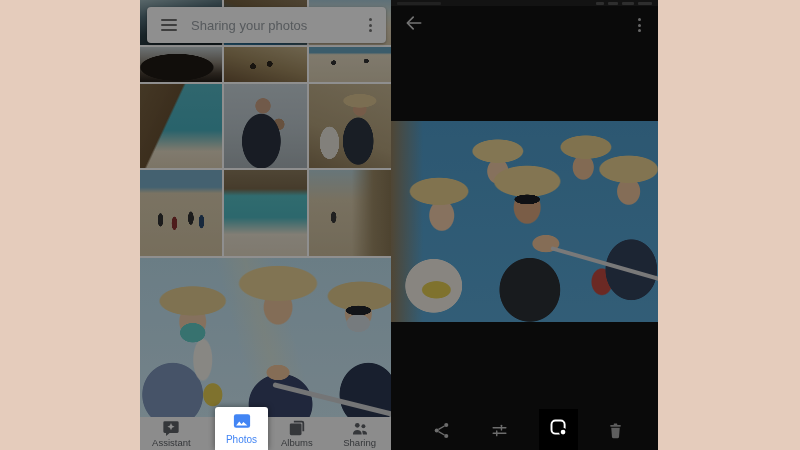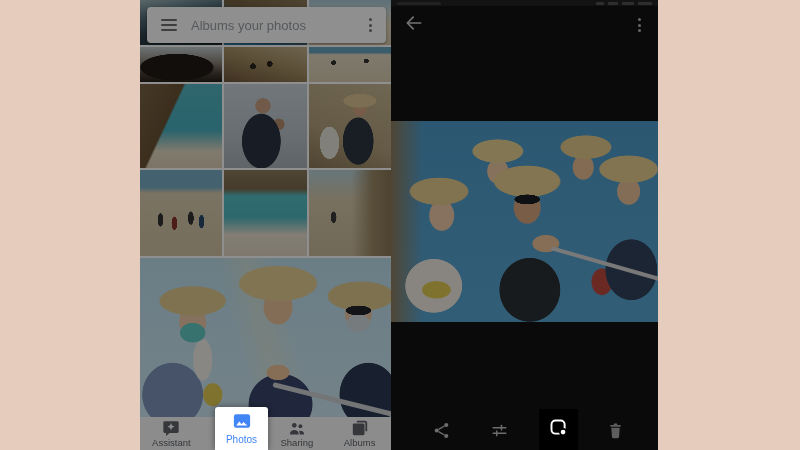--- a/index.html
+++ b/index.html
@@ -179,21 +179,21 @@
     <div class="photo-big">
       <div class="stick-left"></div>
     </div>
 
     <div class="search-bar">
       <span class="hamburger">
           <span></span>
           <span></span>
           <span></span>
         </span>
-      <span class="search-text">Albums your photos</span>
+      <span class="search-text">Sharing your photos</span>
       <span class="dots">
           <i></i>
           <i></i>
           <i></i>
         </span>
     </div>
 
     <div class="bottom-nav">
       <div class="nav-item">
         <span>
@@ -205,41 +205,41 @@
         <span class="nlabel">Assistant</span>
       </div>
       <div class="nav-item">
         <span>
           <svg width="18" height="16" viewBox="0 0 20 17">
               <rect x="1" y="1" width="18" height="15" rx="2.5" fill="#5f6368"></rect>
               <path d="M3.5 13.5l3.5-4.5 2.5 3 2-2.5 4.5 4z" fill="#fafafa"></path>
             </svg>
         </span>
         <span class="nlabel">Photos</span>
+      </div>
+      <div class="nav-item">
+        <span>
+          <svg width="18" height="18" viewBox="0 0 20 20">
+              <path d="M6.5 2h9A2.5 2.5 0 0 1 18 4.5v9h-2v-9a.5.5 0 0 0-.5-.5h-9z" fill="#5f6368"></path>
+              <rect x="2" y="5" width="13" height="13" rx="1.5" fill="#5f6368"></rect>
+            </svg>
+        </span>
+        <span class="nlabel">Albums</span>
       </div>
       <div class="nav-item">
         <span>
           <svg width="18" height="18" viewBox="0 0 20 20">
               <circle cx="7" cy="7" r="2.6" fill="#5f6368"></circle>
               <circle cx="13.8" cy="8" r="2.2" fill="#5f6368"></circle>
               <path d="M2.2 16.5c0-2.6 2.1-4.2 4.8-4.2s4.8 1.6 4.8 4.2v.8H2.2z" fill="#5f6368"></path>
               <path d="M12.4 13.1c2.4-.6 5.4.5 5.4 3.4v.8h-4.6z" fill="#5f6368"></path>
             </svg>
         </span>
         <span class="nlabel">Sharing</span>
       </div>
-      <div class="nav-item">
-        <span>
-          <svg width="18" height="18" viewBox="0 0 20 20">
-              <path d="M6.5 2h9A2.5 2.5 0 0 1 18 4.5v9h-2v-9a.5.5 0 0 0-.5-.5h-9z" fill="#5f6368"></path>
-              <rect x="2" y="5" width="13" height="13" rx="1.5" fill="#5f6368"></rect>
-            </svg>
-        </span>
-        <span class="nlabel">Albums</span>
-      </div>
     </div>
 
     <div class="dim"></div>
 
     <div class="photos-highlight">
       <span>
         <svg width="18" height="16" viewBox="0 0 20 17">
             <rect x="1" y="1" width="18" height="15" rx="2.5" fill="#4285f4"></rect>
             <path d="M3.5 13.5l3.5-4.5 2.5 3 2-2.5 4.5 4z" fill="#ffffff"></path>
           </svg>

